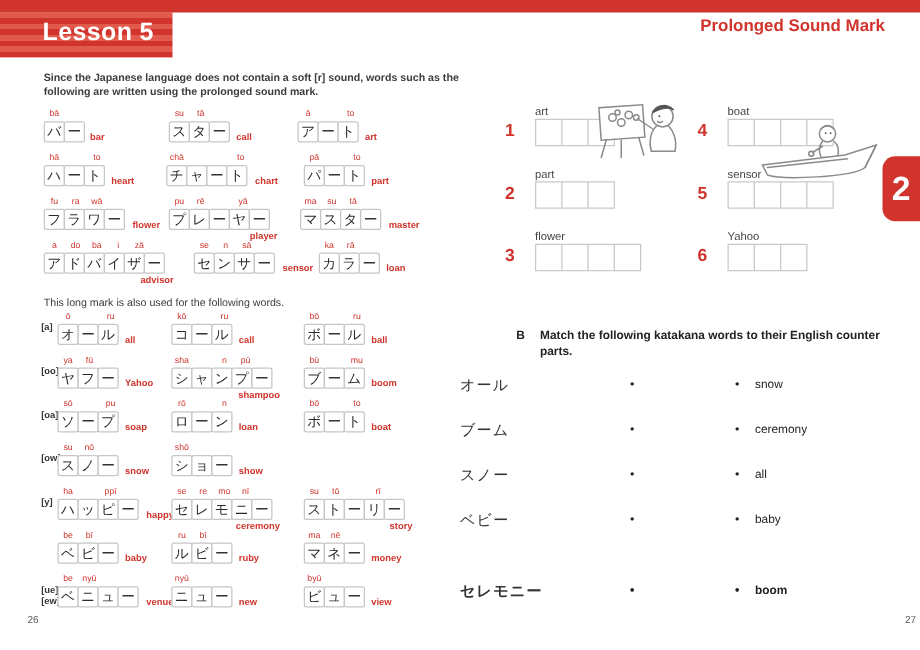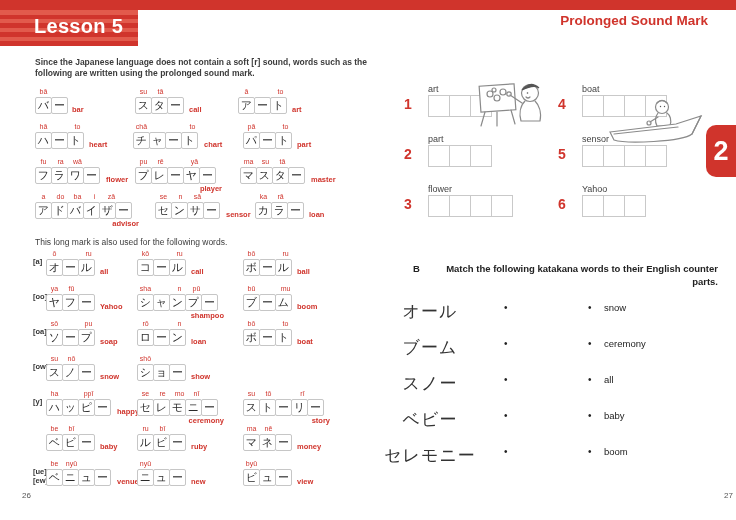--- a/index.html
+++ b/index.html
@@ -27,31 +27,31 @@
   .pagenum{position:absolute;font-size:8px;color:#555;}
   #pn-left{left:22px;top:491px;}
   #pn-right{left:710px;top:491px;margin-left:14px;}
   
   .pright{position:absolute;left:368px;top:0;width:368px;height:520px;}
   .pr-header{position:absolute;top:13px;right:28px;font-size:13.5px;font-weight:bold;color:#d0342c;}
   .ex-head{position:absolute;font-size:9.5px;font-weight:bold;color:#222;}
   .ex-head .letter{display:inline-block;width:19px;}
   #exA-head{left:45px;top:57px;}
   #exB-head{left:45px;top:262px;width:310px;line-height:13px;}
-  #exB-head .instr{display:inline-block;vertical-align:top;width:286px;text-align:right;}
+  #exB-head .instr{display:inline-block;vertical-align:top;width:286px;}
   .ex-item{position:absolute;}
   .ex-num{position:absolute;font-size:14px;font-weight:bold;color:#d0342c;}
   .ex-label{position:absolute;font-size:9px;color:#444;}
   .abox-row{position:absolute;display:flex;}
   .abox{width:20px;height:20px;border:1px solid #c9c9c9;background:#fff;}
   .abox + .abox{margin-left:-1px;}
   .tab{position:absolute;right:0;top:125px;width:30px;height:52px;background:#d0342c;border-radius:10px 0 0 10px;
     display:flex;align-items:center;justify-content:center;color:#fff;font-size:27px;font-weight:bold;}
   .match-row{position:absolute;left:0;width:368px;height:16px;}
-  .kat{position:absolute;left:0;width:124px;text-align:center;font-size:17px;color:#333;font-family:"DejaVu Sans",sans-serif;letter-spacing:1px;}
+  .kat{position:absolute;left:0;width:124px;text-align:left;font-size:12px;color:#333;font-family:"DejaVu Sans",sans-serif;letter-spacing:1px;}
   .dot{position:absolute;font-size:10px;color:#222;top:2px;}
   .d1{left:136px;}
   .d2{left:220px;}
   .eng{position:absolute;left:236px;top:2px;font-size:9.5px;color:#222;}
   .illus{position:absolute;}
   #illus-painter{left:108px;top:78px;}
   #illus-boat{left:236px;top:96px;}
 </style>
 </head>
 <body>
@@ -673,21 +673,21 @@
         <span class="dot d1">•</span>
         <span class="dot d2">•</span>
         <span class="eng">all</span>
       </div>
       <div class="match-row" style="top: 408px;">
         <span class="kat">ベビー</span>
         <span class="dot d1">•</span>
         <span class="dot d2">•</span>
         <span class="eng">baby</span>
       </div>
-      <div class="match-row" style="top: 444px;">
+      <div class="match-row" style="top: 465px; font-weight: bold;">
         <span class="kat">セレモニー</span>
         <span class="dot d1">•</span>
         <span class="dot d2">•</span>
         <span class="eng">boom</span>
       </div>
     </div>
 
   <div class="pagenum" id="pn-right" style="position:absolute;left:342px;top:491px;">27</div>
 </div>
 

